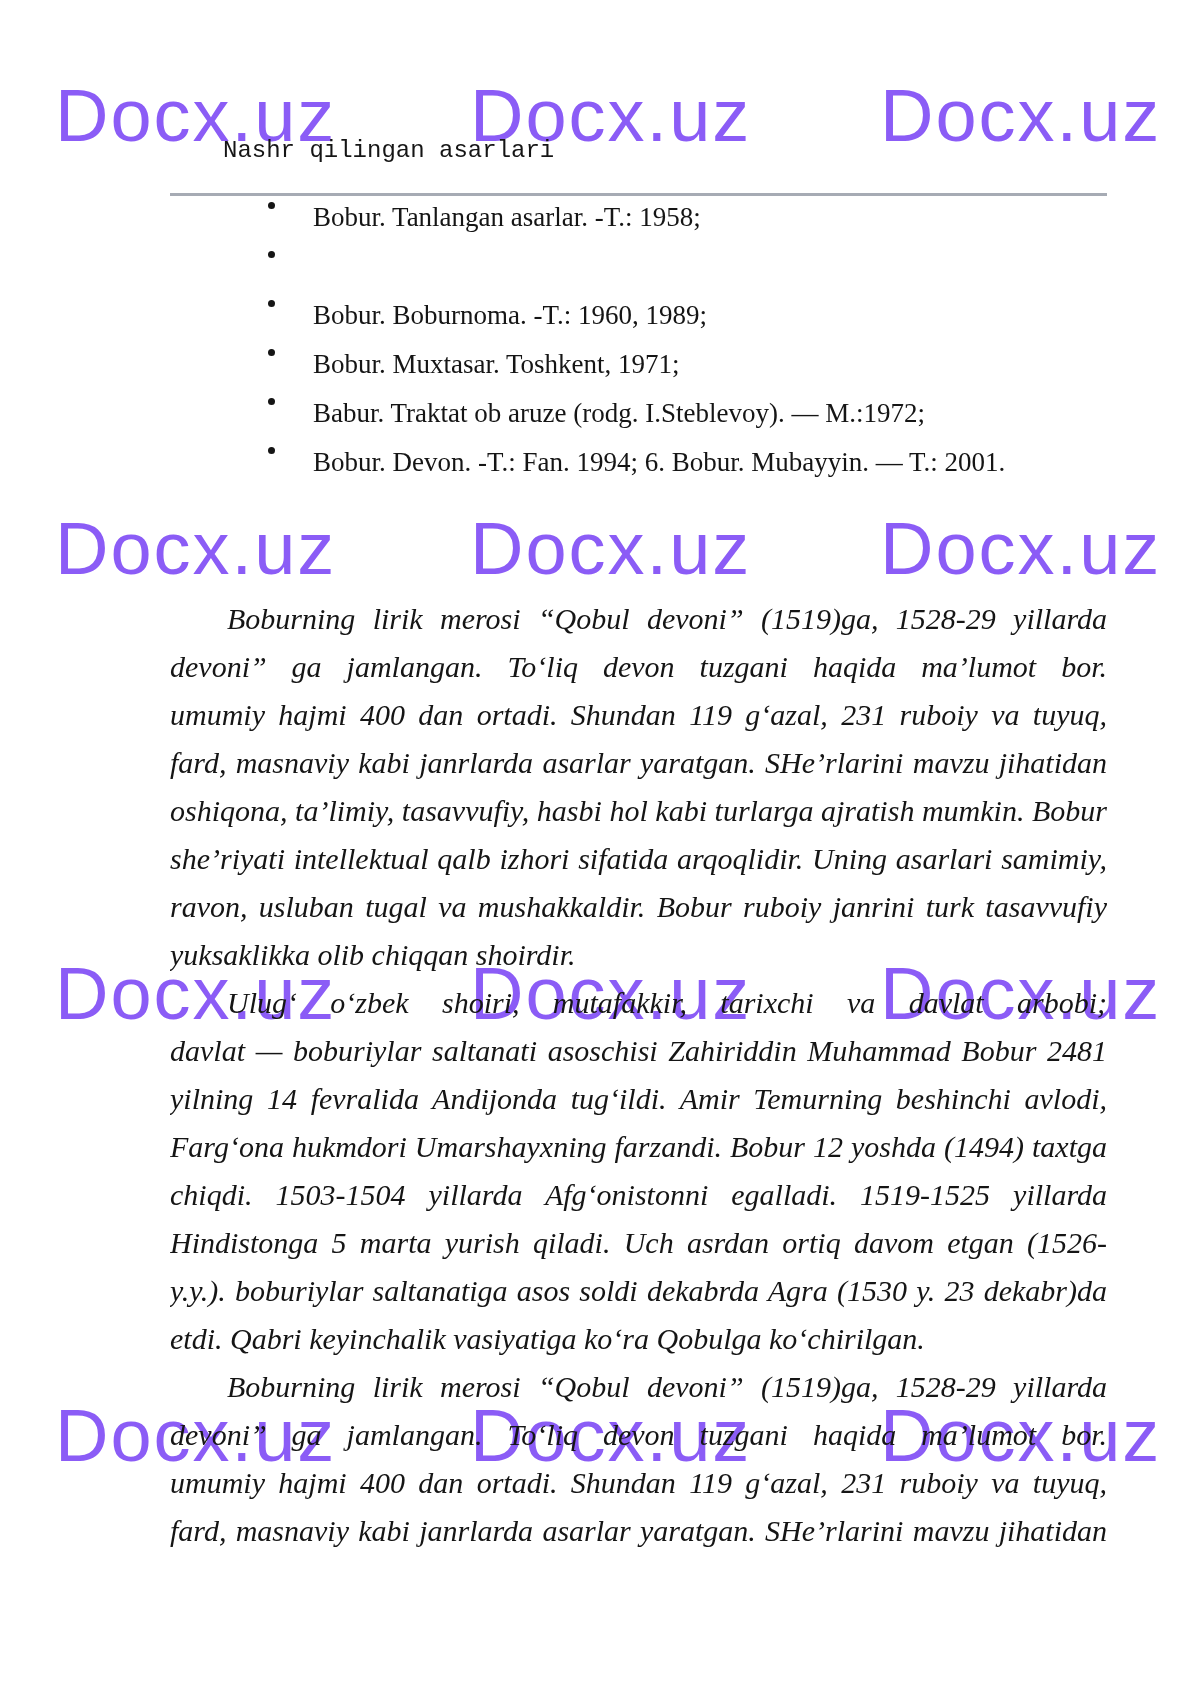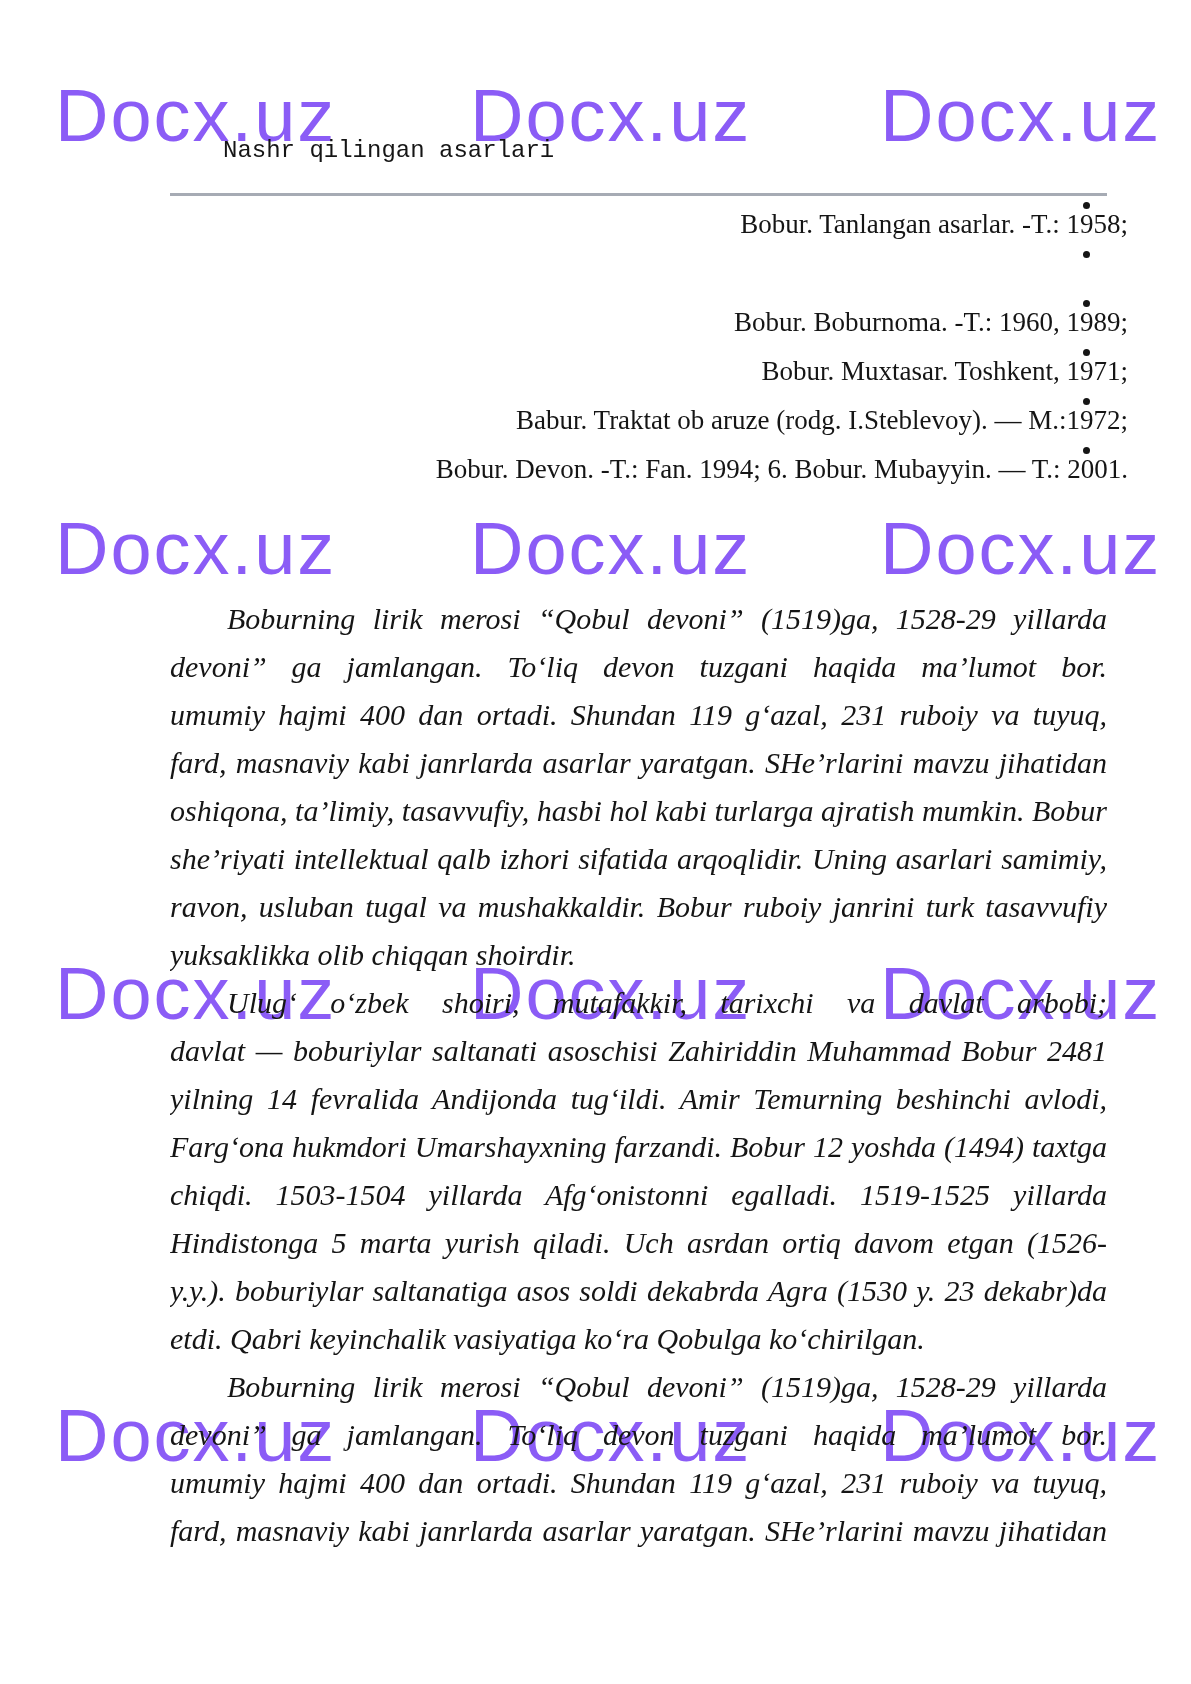--- a/index.html
+++ b/index.html
@@ -50,25 +50,24 @@
     background: #a6abb4;
   }
 
   .bullet-list {
     position: absolute;
     left: 268px; top: 202px;
     width: 860px;
   }
   .bullet-row {
     display: flex;
-    align-items: flex-end;
+    align-items: flex-start;
     height: 49px;
     font-size: 27px;
     white-space: nowrap;
-    flex-direction: column;
   }
   .bullet-dot {
     flex: none;
     width: 7px; height: 7px;
     border-radius: 50%;
     background: #151515;
     margin-right: 38px;
   }
 
   .body-text {

